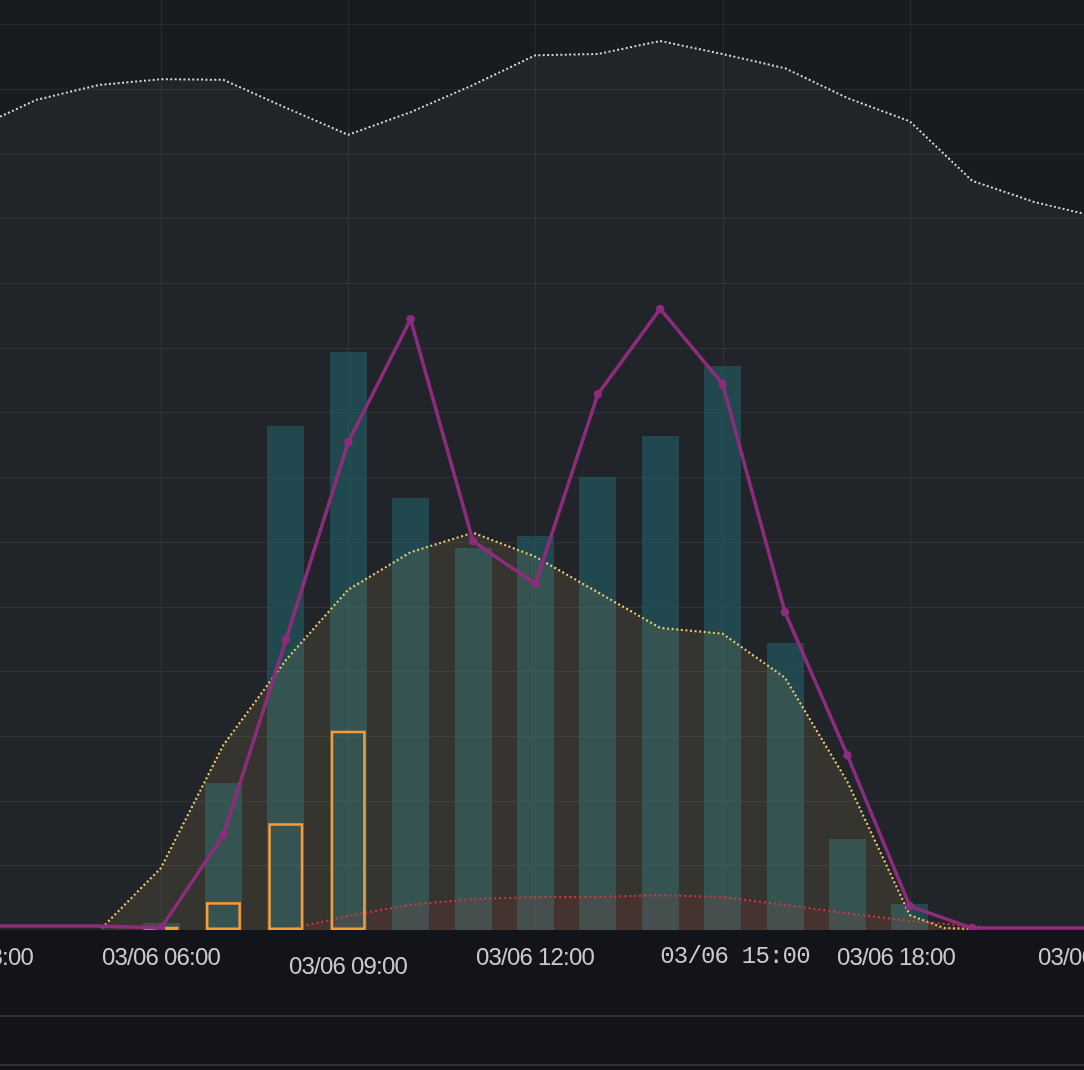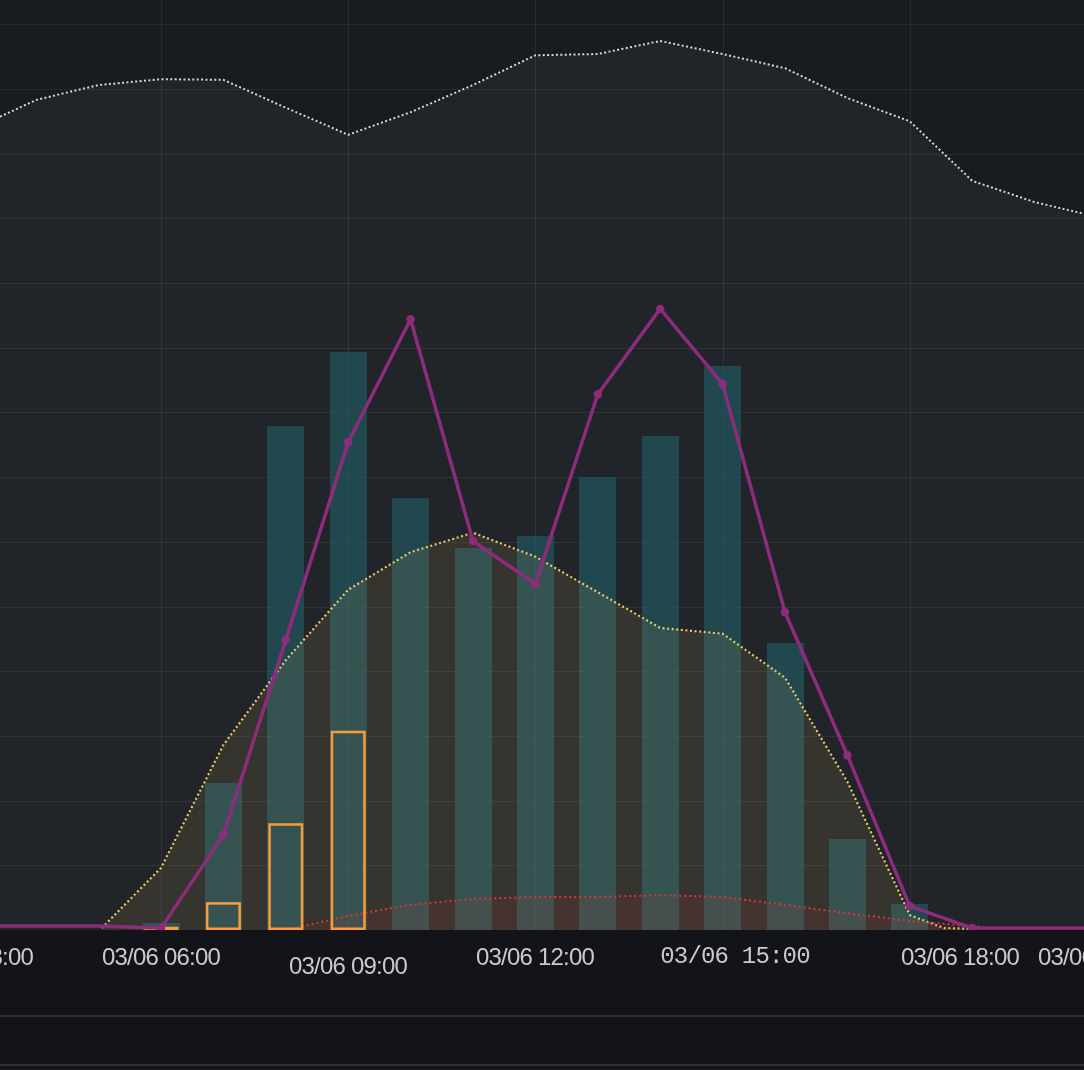--- a/index.html
+++ b/index.html
@@ -94,18 +94,18 @@
           <circle cx="972.1999999999999" cy="928.059" r="4.2" fill="#8d2c7c"></circle>
         </g>
       </svg>
   </div>
   <div class="x-axis">
       <span style="left: -26px;">03/06 03:00</span>
       <span style="left: 161px;">03/06 06:00</span>
       <span style="left: 348px; margin-top: 9px;">03/06 09:00</span>
       <span style="left: 535px;">03/06 12:00</span>
       <span style="left: 735px; font-family: Liberation Mono, monospace;">03/06 15:00</span>
-      <span style="left: 960px;">03/06 18:00</span>
+      <span style="left: 896px;">03/06 18:00</span>
       <span style="left: 1097px;">03/06 21:00</span>
     </div>
   <div class="divider" style="top: 1015px; background: rgb(47, 48, 54);"></div>
   <div class="divider" style="top: 1064px; background: rgb(47, 48, 54);"></div>
 </div>
 
 </body></html>

